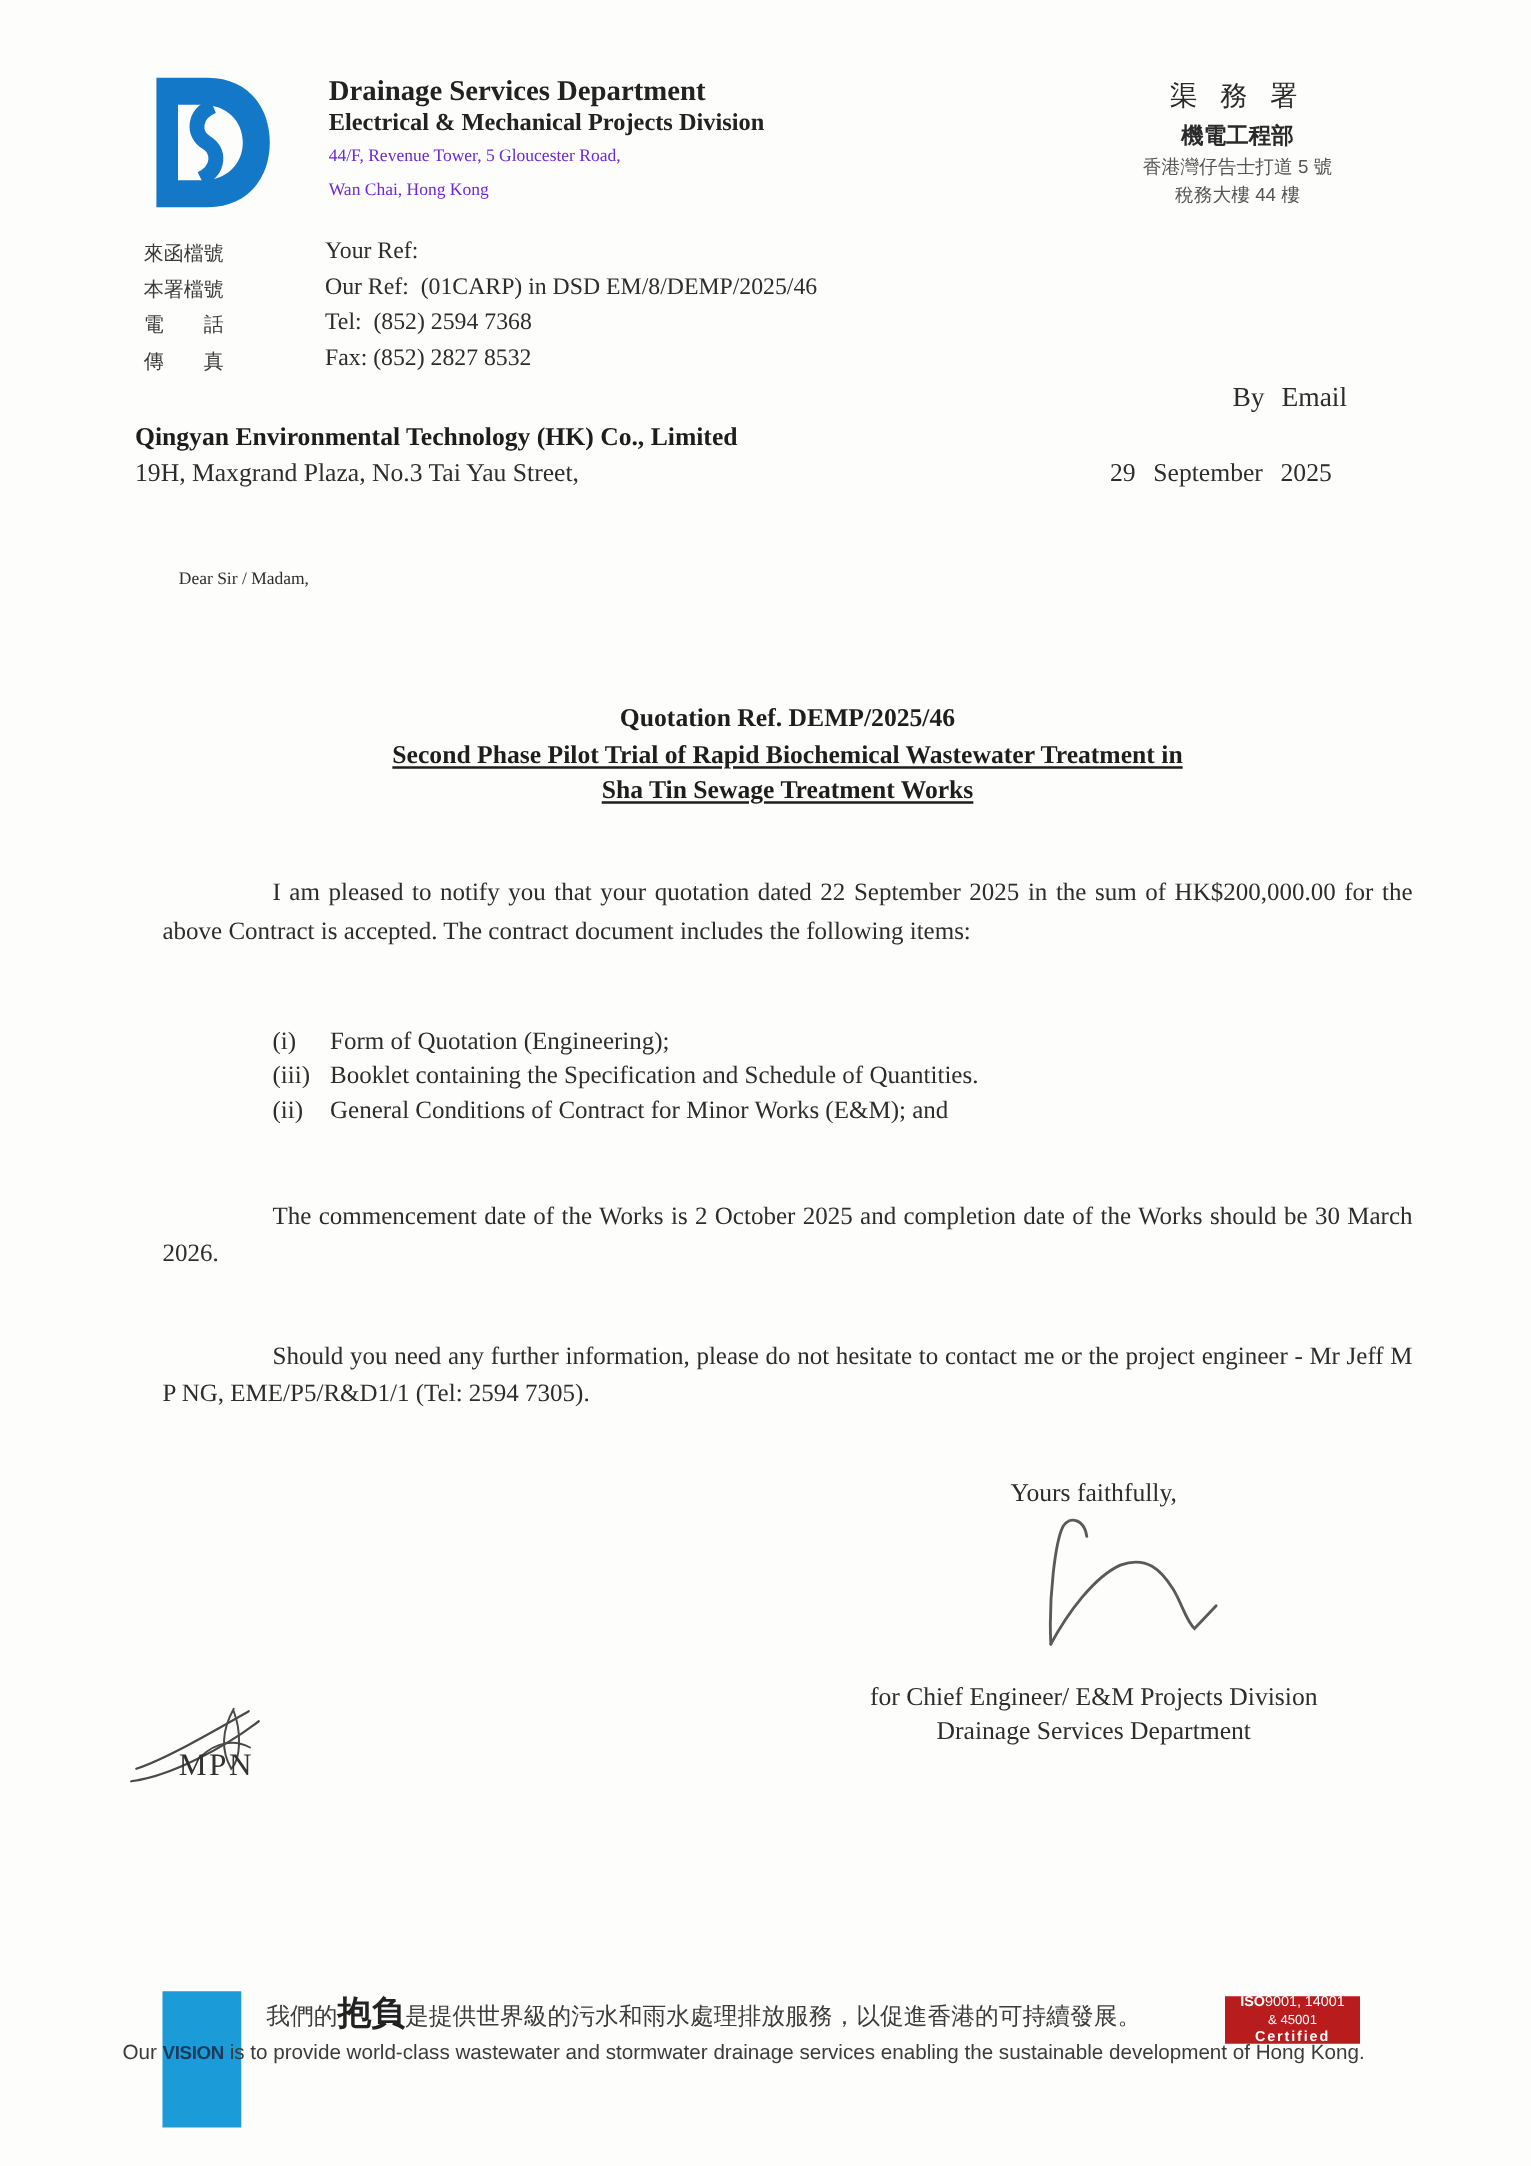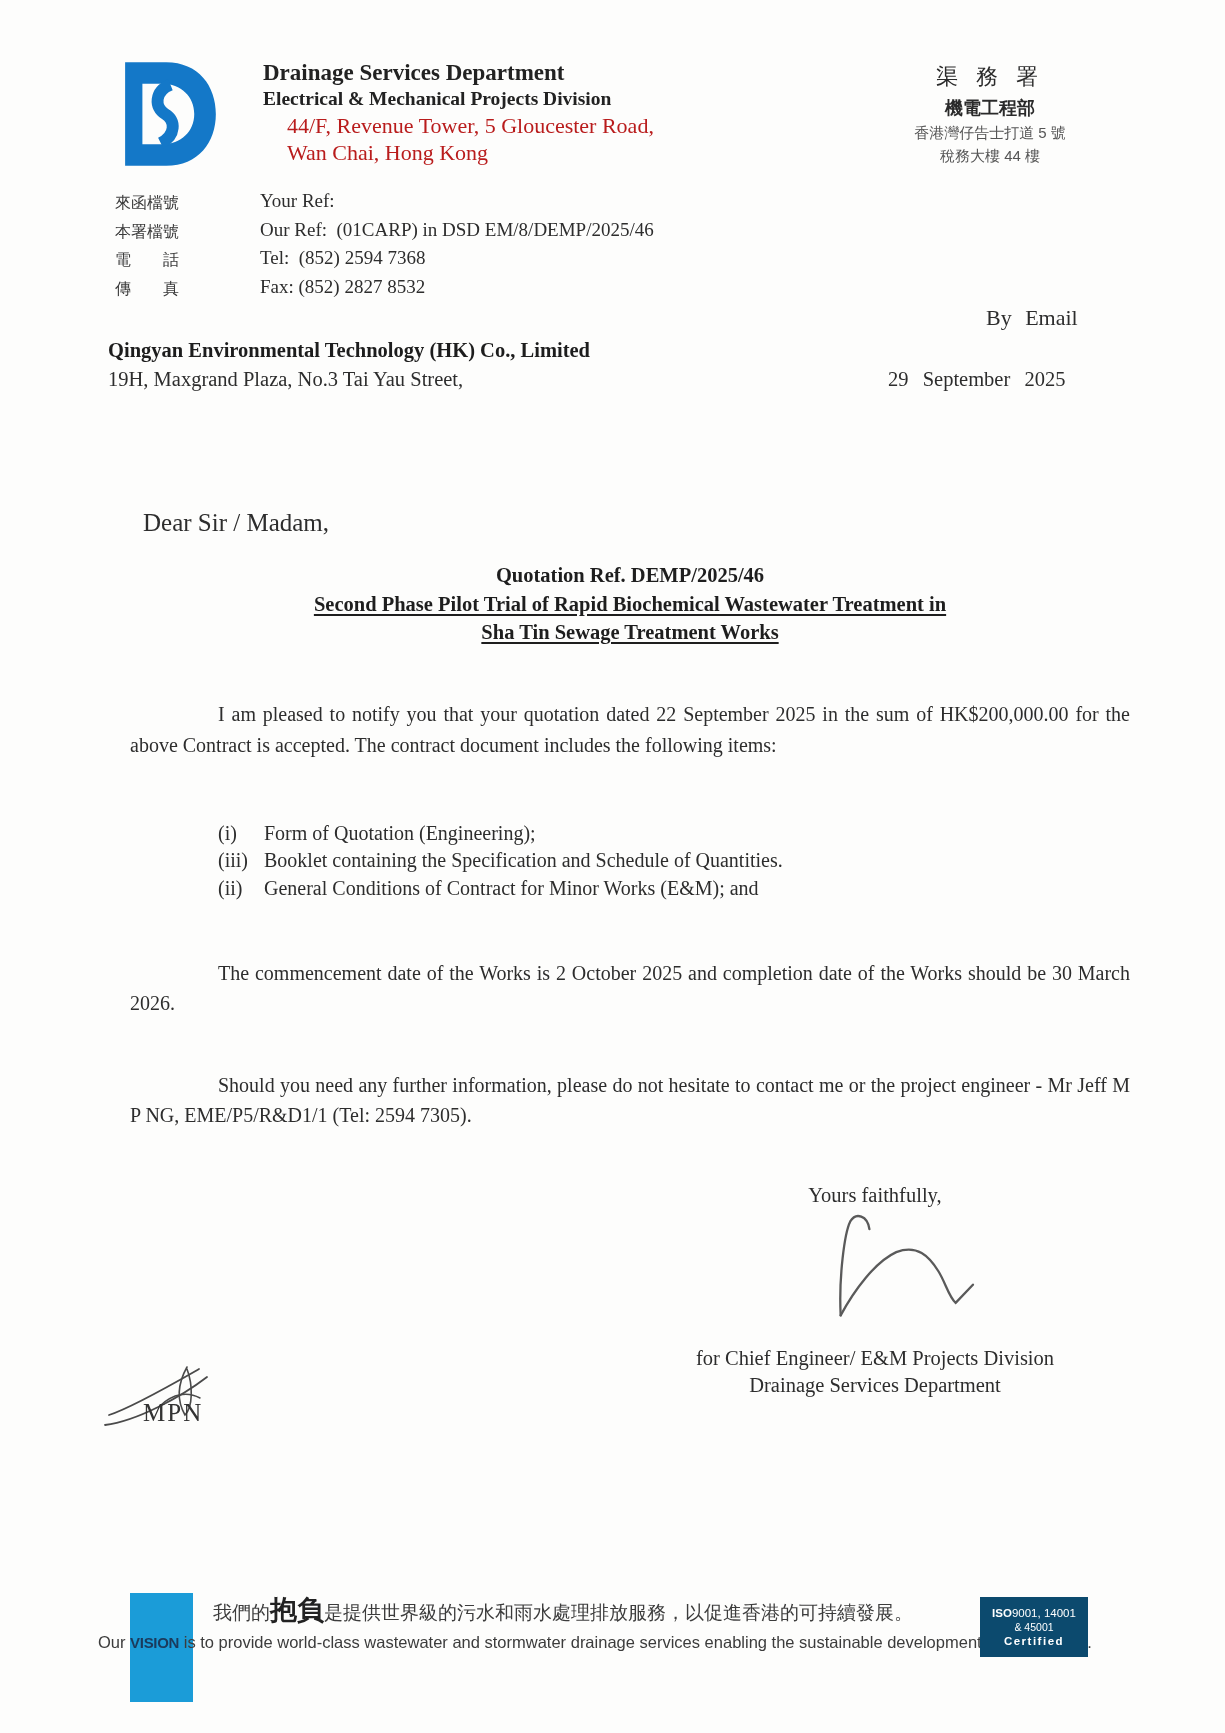--- a/index.html
+++ b/index.html
@@ -6,37 +6,37 @@
   .page{
     position:relative; width:1225px; height:1733px; margin:0 auto;
     background:#fdfdfc; color:#2d2d2d; overflow:hidden;
     font-family:"Liberation Serif", serif;
   }
   
   .logo{position:absolute; left:108px; top:60px; width:112px; height:108px;}
   .hdr-en{position:absolute; left:263px; top:60px; line-height:25px;}
   .hdr-en .dept{font-size:23px; font-weight:bold; color:#222;}
   .hdr-en .division{font-size:19.5px; font-weight:bold; color:#222; margin-top:1px;}
-  .hdr-en .addr{font-size:22px; margin-top:2px; color:#b91c1c;margin-left:24px;}
+  .hdr-en .addr{font-size:14px; margin-top:2px; color:#6d28d9;}
   .hdr-zh{position:absolute; left:870px; top:62px; width:240px; text-align:center;
           font-family:Liberation Sans, sans-serif; color:#333;}
   .hdr-zh .dept-zh{font-size:22px; letter-spacing:6px; color:#2a2a2a;}
   .hdr-zh .division-zh{font-size:18px; margin-top:4px; font-weight:bold; color:#2a2a2a;}
   .hdr-zh .addr-zh{font-size:15px; margin-top:4px; color:#555;}
   
   .refs{position:absolute; left:115px; top:190px;}
   .ref-row{position:relative; height:28.7px;}
   .ref-zh{position:absolute; left:0; top:3px; font-size:16px; color:#3a3a3a; white-space:pre;}
   .ref-en{position:absolute; left:145px; top:0; font-size:19px; color:#2d2d2d; white-space:pre;}
   
   .by-email{position:absolute; left:986px; top:305px; font-size:22px; word-spacing:8px;}
   .recipient{position:absolute; left:108px; top:336px; line-height:29px; font-size:20.5px;}
   .recipient .rname{font-weight:bold; color:#1d1d1d;}
   .date{position:absolute; left:888px; top:368px; font-size:20.5px; word-spacing:9px;}
-  .salutation{position:absolute; left:143px; top:509px; font-size:25px;}
+  .salutation{position:absolute; left:143px; top:456px; font-size:14px;}
   
   .subject{position:absolute; left:130px; top:561px; width:1000px; text-align:center;
            font-weight:bold; font-size:20.5px; line-height:28.5px; color:#1e1e1e;}
   .subject .u{text-decoration:underline; text-underline-offset:3px; text-decoration-thickness:1.5px;}
   
   .para{position:absolute; left:130px; width:1000px; margin:0; font-size:20px;
         text-align:justify; text-indent:88px; color:#2d2d2d;}
   .p1{top:699px; line-height:31px;}
   .p2{top:959px; line-height:29.5px;}
   .p3{top:1070px; line-height:30px;}
@@ -54,21 +54,21 @@
   .initials .mpn{position:absolute; left:40px; top:36px; font-size:25px; letter-spacing:2px; color:#333;}
   .initials svg{position:absolute; left:0; top:0;}
   
   .footer-box{position:absolute; left:130px; top:1593px; width:63px; height:109px; background:#1b9cd8;}
   .footer-zh{position:absolute; left:213px; top:1594px; font-family:"Liberation Sans", sans-serif;
              font-size:19px; color:#3c3c3c; line-height:32px; white-space:nowrap;}
   .footer-zh .big{font-size:27px; font-weight:bold; color:#222;}
   .footer-en{position:absolute; left:98px; top:1633px; font-family:"Liberation Sans", sans-serif;
              font-size:16.5px; color:#3c3c3c; white-space:nowrap;}
   .footer-en .vision{font-weight:bold; font-size:15px; letter-spacing:-0.3px; color:#1b3a5c;}
-  .iso-badge{position:absolute; left:980px; top:1597px; width:108px; height:60px; background:#0c4a6e;
+  .iso-badge{position:absolute; left:980px; top:1597px; width:108px; height:38px; background:#b91c1c;
              color:#fff; font-family:"Liberation Sans", sans-serif; text-align:center;
              display:flex; flex-direction:column; justify-content:center; line-height:14px;}
   .iso-badge .l1{font-size:11.5px;}
   .iso-badge .l1 b{font-weight:bold;}
   .iso-badge .l2{font-size:10.5px;}
   .iso-badge .l3{font-size:11.5px; font-weight:bold; letter-spacing:1.5px;}
 </style>
 </head>
 <body>
 

